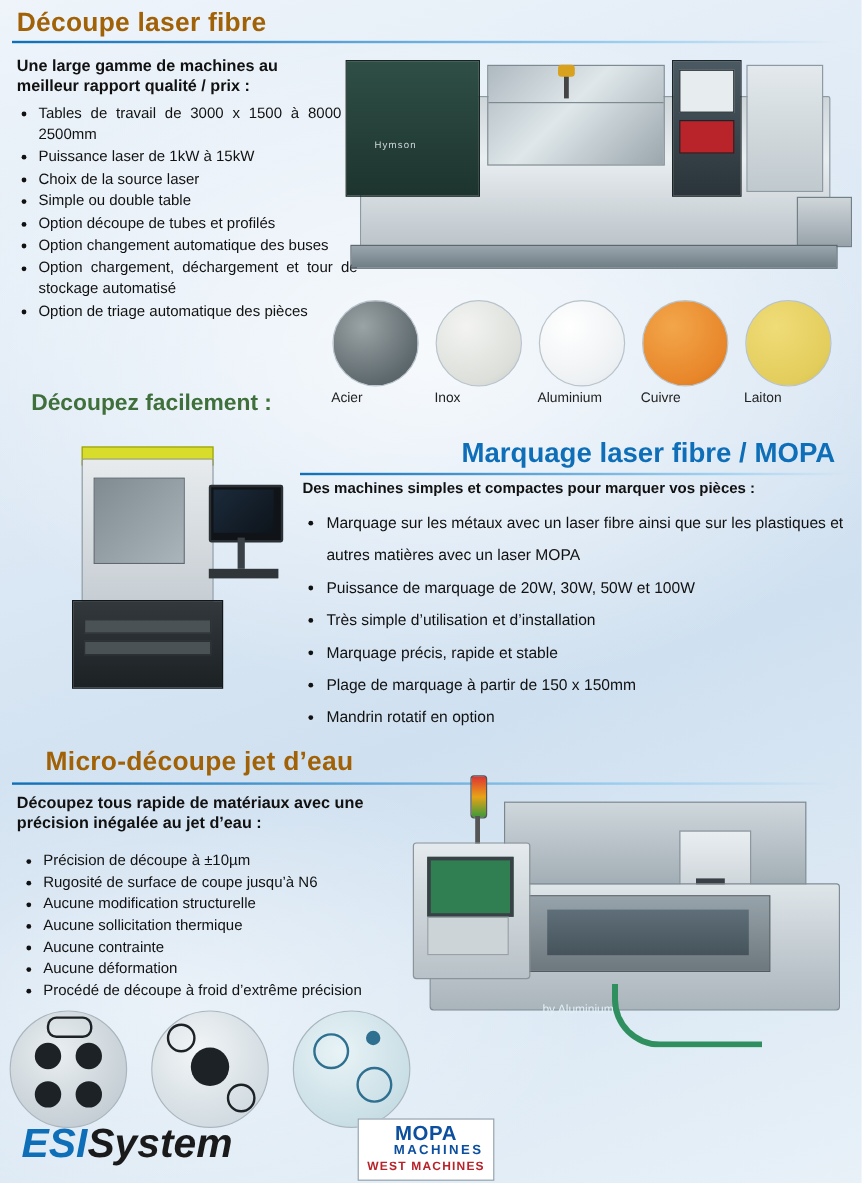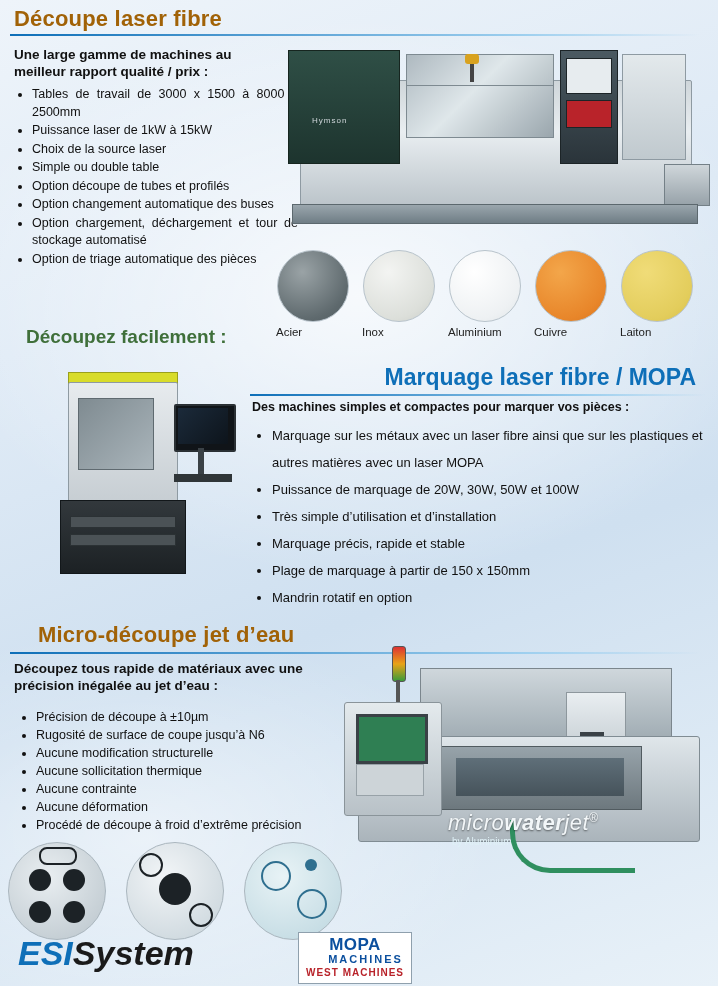--- a/index.html
+++ b/index.html
@@ -246,23 +246,20 @@
       <div class="m3-gantry"></div>
       <div class="m3-col"></div>
       <div class="m3-head"></div>
       <div class="m3-base"></div>
       <div class="m3-tank"></div>
       <div class="m3-water"></div>
       <div class="m3-cab"></div>
       <div class="m3-screen"></div>
       <div class="m3-keys"></div>
       <div class="m3-hose"></div>
-      <div class="m3-brand">
-        <span>micro</span><b>water</b><span>jet</span><span class="reg">®</span>
-      </div>
       <div class="m3-sub">by Aluminium</div>
     </div>
   </div>
 
   <div class="samples">
     <div class="sample s0">
       <div class="s-dot" style="left:20px;top:26px;width:22px;height:22px;"></div>
       <div class="s-dot" style="left:54px;top:26px;width:22px;height:22px;"></div>
       <div class="s-dot" style="left:20px;top:58px;width:22px;height:22px;"></div>
       <div class="s-dot" style="left:54px;top:58px;width:22px;height:22px;"></div>

